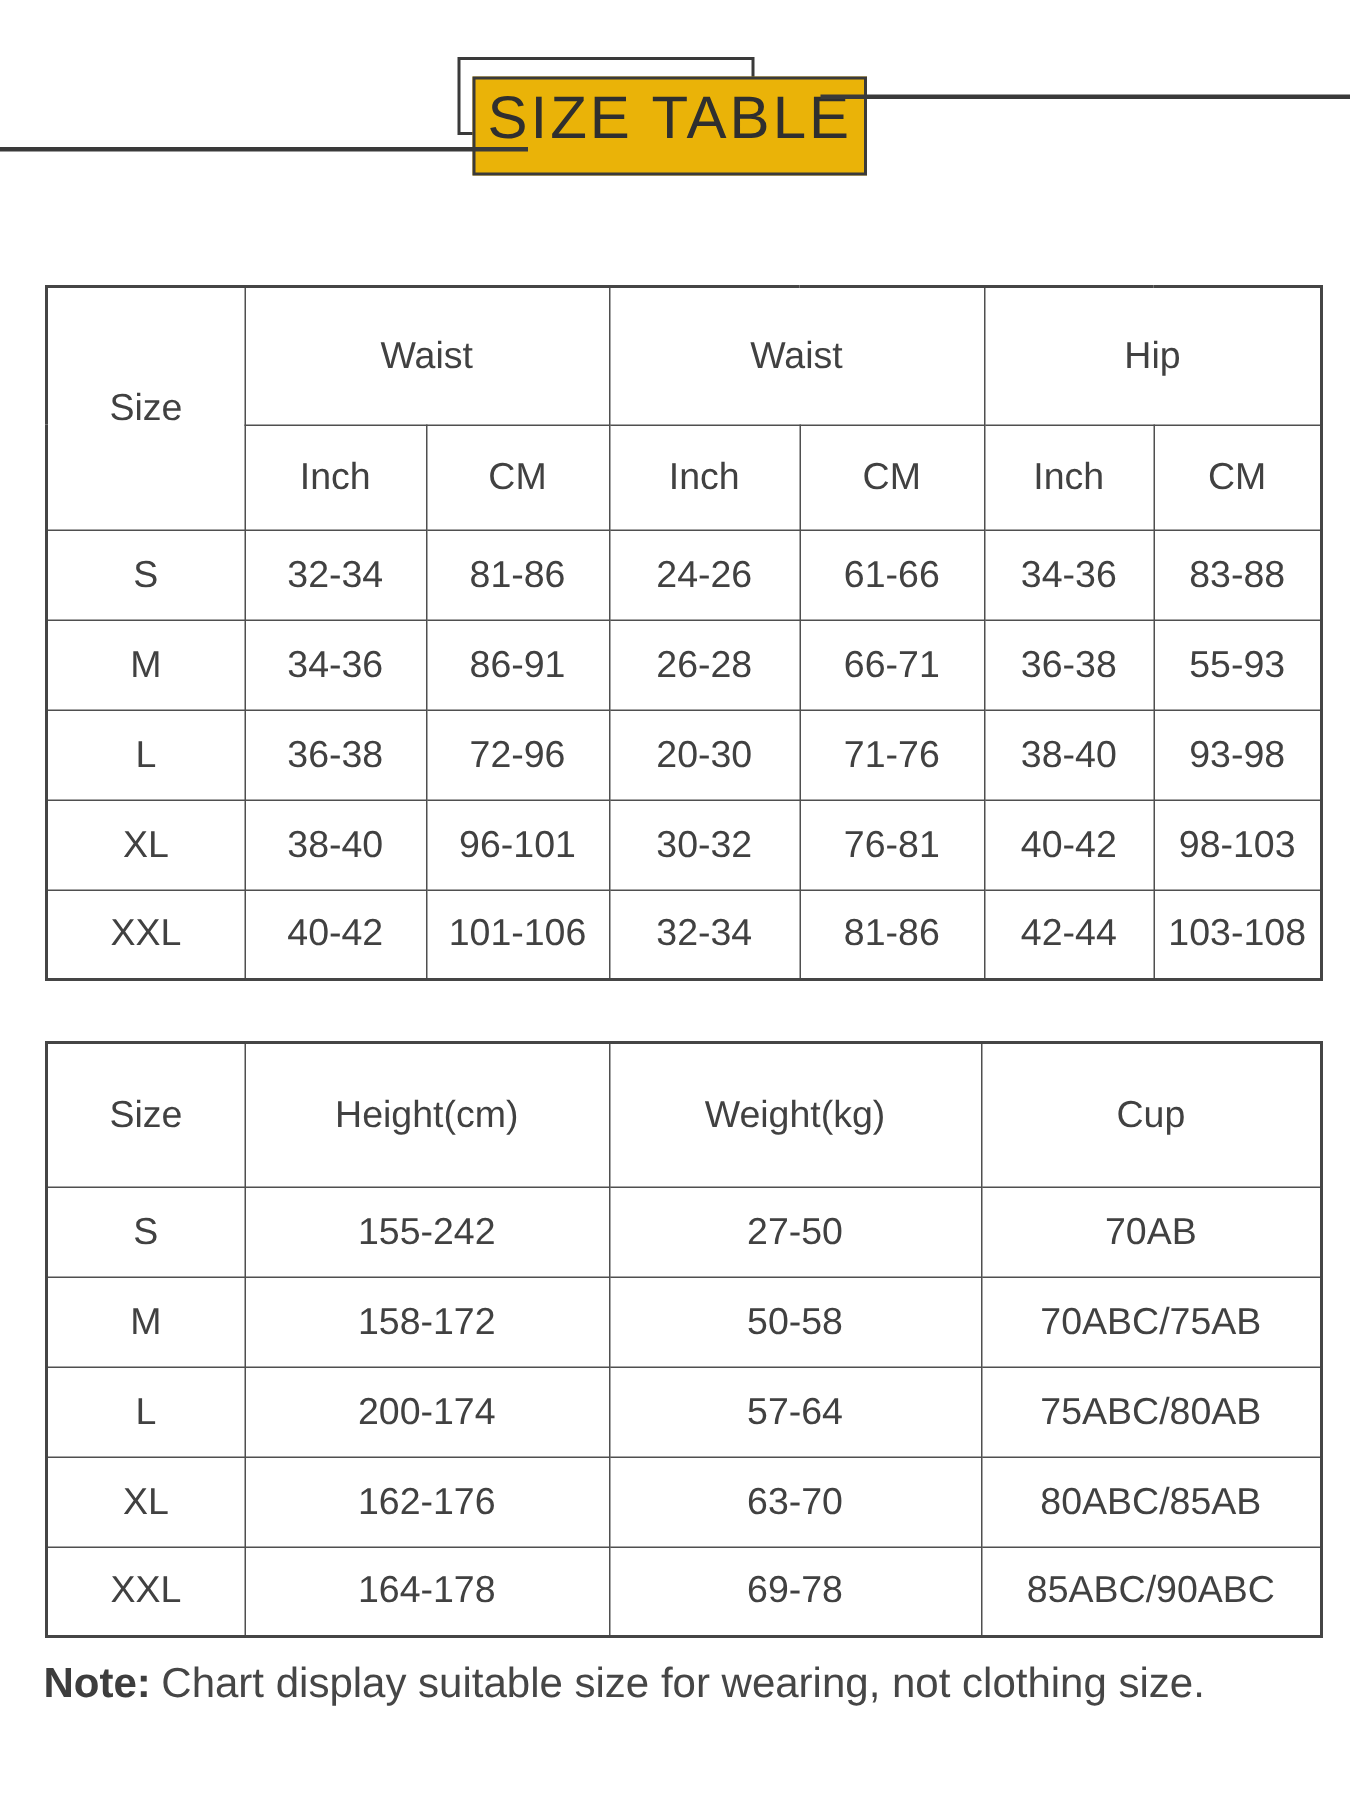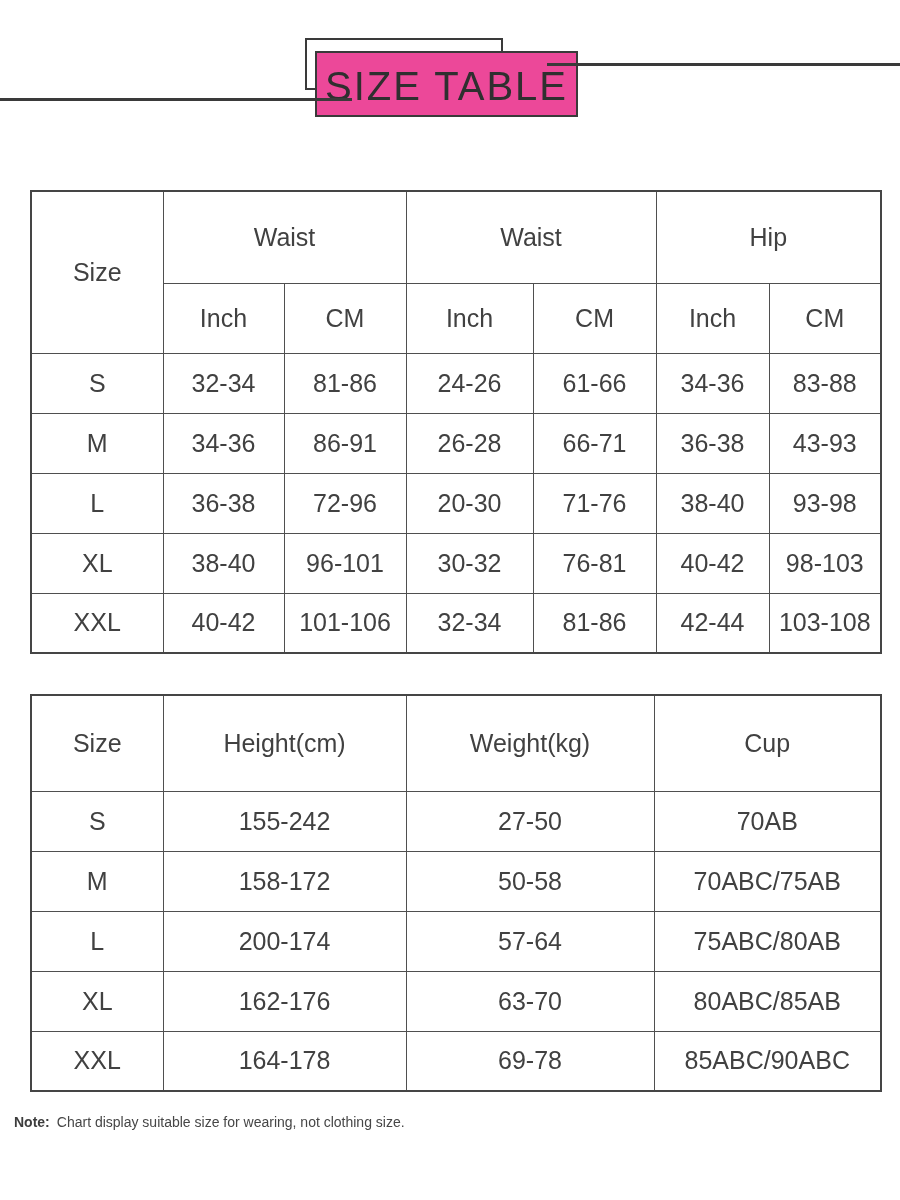--- a/index.html
+++ b/index.html
@@ -17,22 +17,22 @@
   .title-back-box {
     position: absolute; left: 305px; top: 38px;
     width: 198px; height: 52px;
     border: 2px solid #3a3a3a; box-sizing: border-box;
     background: #ffffff; z-index: 1;
   }
   .title-front-box {
     position: absolute; left: 315px; top: 51px;
     width: 263px; height: 66px;
     border: 2px solid #3a3a3a; box-sizing: border-box;
-    background: #ec4899; z-index: 2;
-    display: flex; align-items: center; justify-content: center;
+    background: #eab308; z-index: 2;
+    display: flex; align-items: flex-start; justify-content: center;
   }
   .title-text {
     font-size: 40px; letter-spacing: 2px; color: #2f2f2f;
     font-weight: 400; white-space: nowrap; padding-top: 4px;
   }
   .decor-line { position: absolute; height: 3px; background: #3a3a3a; z-index: 3; }
   .decor-line.left  { left: 0;  top: 98px; width: 352px; }
   .decor-line.right { left: 547px; top: 63px; width: 353px; }
 
   
@@ -51,22 +51,22 @@
     padding: 0; overflow: hidden;
   }
   #table1 tr.group-row  { height: 92px; }
   #table1 tr.unit-row   { height: 70px; }
   #table1 tr.data-row   { height: 60px; }
   #table2 tr.header-row { height: 96px; }
   #table2 tr.data-row   { height: 60px; }
 
   
   .note {
-    position: absolute; left: 14px; top: 1106px;
-    font-size: 14px; line-height: 32px; color: #464646;
+    position: absolute; left: 29px; top: 1106px;
+    font-size: 28px; line-height: 32px; color: #464646;
     white-space: nowrap;
     text-align: right;
   }
   .note .note-label { font-weight: 700; color: #3d3d3d; margin-right: 7px; }
 </style>
 </head>
 <body>
 
 <div class="page">
 
@@ -111,21 +111,21 @@
         <td>34-36</td>
         <td>83-88</td>
       </tr>
       <tr class="data-row">
         <td>M</td>
         <td>34-36</td>
         <td>86-91</td>
         <td>26-28</td>
         <td>66-71</td>
         <td>36-38</td>
-        <td>43-93</td>
+        <td>55-93</td>
       </tr>
       <tr class="data-row">
         <td>L</td>
         <td>36-38</td>
         <td>72-96</td>
         <td>20-30</td>
         <td>71-76</td>
         <td>38-40</td>
         <td>93-98</td>
       </tr>

